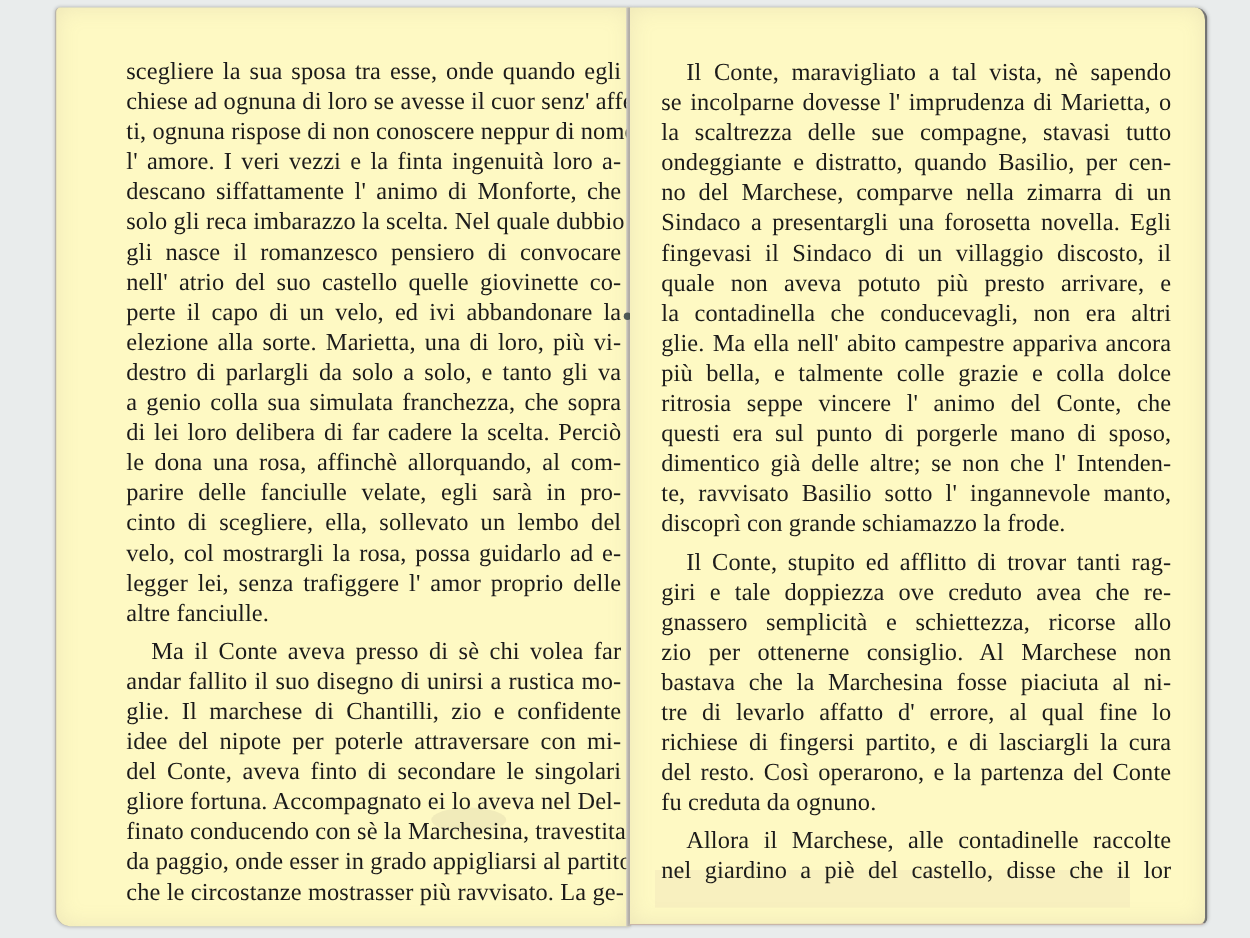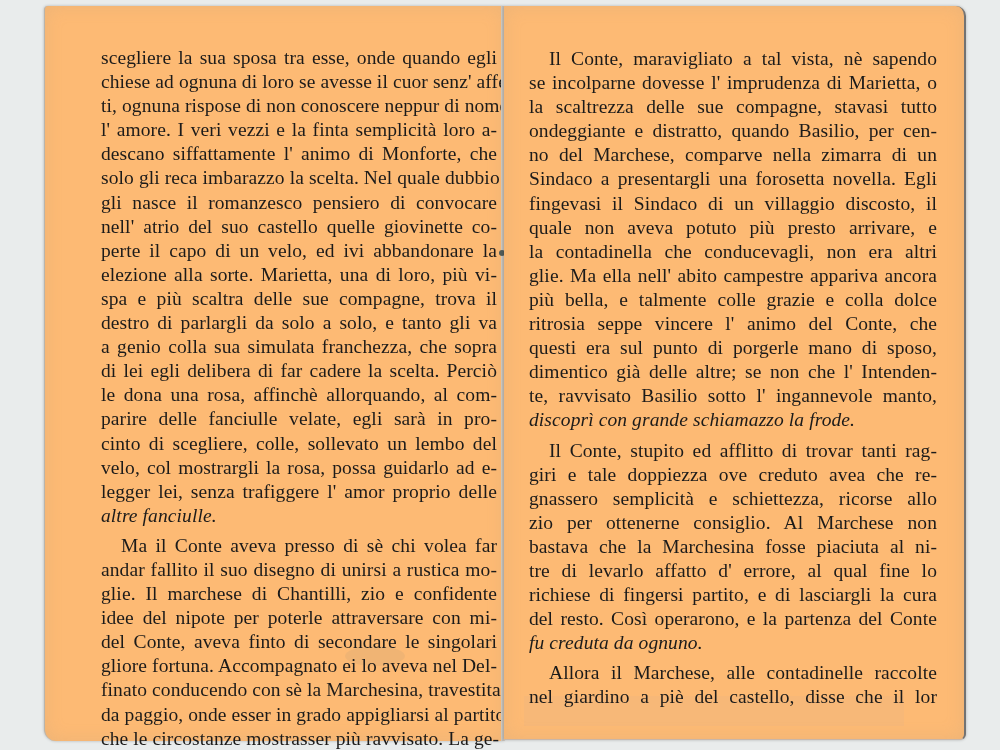--- a/index.html
+++ b/index.html
@@ -7,21 +7,21 @@
     width: 1000px; height: 750px; overflow: hidden;
     background: #e9ecec;
     position: relative;
     font-family: "DejaVu Serif", "Liberation Serif", serif;
   }
   .spread {
     position: absolute; left: 0; top: 0; width: 1000px; height: 750px;
   }
   .page {
     position: absolute;
-    background: #fdba74;
+    background: #fef9c3;
     box-shadow: 0 0 3px rgba(0,0,0,0.25), inset 0 0 18px rgba(160,150,135,0.18);
   }
   .page.left {
     left: 44px; top: 6px; width: 459px; height: 735px;
     border-radius: 4px 0 0 12px;
     border-left: 1px solid #b9b4ab;
   }
   .page.right {
     left: 504px; top: 6px; width: 460px; height: 733px;
     border-radius: 0 10px 6px 0;
@@ -47,51 +47,50 @@
   .left .text { left: 56px; top: 40px; width: 396px; }
   .right .text { left: 25px; top: 41px; width: 408px; }
   .line {
     display: block;
     white-space: nowrap;
     text-align: justify;
     text-align-last: justify;
     height: 24.1px;
   }
   .line.indent { padding-left: 20px; }
-  .line.last { text-align-last: left; font-style: italic; }
+  .line.last { text-align-last: left; }
   .gap { height: 6px; display: block; }
   .stain {
     position: absolute; border-radius: 50%;
     background: rgba(150,140,120,0.12);
   }
 </style>
 </head>
 <body>
 
 <div class="spread">
   <div class="page left">
     <div class="stain" style="left:300px;top:640px;width:60px;height:20px;"></div>
     <div class="text" id="left-text">
         <span class="line">scegliere la sua sposa tra esse, onde quando egli</span>
         <span class="line">chiese ad ognuna di loro se avesse il cuor senz' affet-</span>
         <span class="line">ti, ognuna rispose di non conoscere neppur di nome</span>
-        <span class="line">l' amore. I veri vezzi e la finta semplicità loro a-</span>
+        <span class="line">l' amore. I veri vezzi e la finta ingenuità loro a-</span>
         <span class="line">descano siffattamente l' animo di Monforte, che</span>
         <span class="line">solo gli reca imbarazzo la scelta. Nel quale dubbio</span>
         <span class="line">gli nasce il romanzesco pensiero di convocare</span>
         <span class="line">nell' atrio del suo castello quelle giovinette co-</span>
         <span class="line">perte il capo di un velo, ed ivi abbandonare la</span>
         <span class="line">elezione alla sorte. Marietta, una di loro, più vi-</span>
-        <span class="line">spa e più scaltra delle sue compagne, trova il</span>
         <span class="line">destro di parlargli da solo a solo, e tanto gli va</span>
         <span class="line">a genio colla sua simulata franchezza, che sopra</span>
-        <span class="line">di lei egli delibera di far cadere la scelta. Perciò</span>
+        <span class="line">di lei loro delibera di far cadere la scelta. Perciò</span>
         <span class="line">le dona una rosa, affinchè allorquando, al com-</span>
         <span class="line">parire delle fanciulle velate, egli sarà in pro-</span>
-        <span class="line">cinto di scegliere, colle, sollevato un lembo del</span>
+        <span class="line">cinto di scegliere, ella, sollevato un lembo del</span>
         <span class="line">velo, col mostrargli la rosa, possa guidarlo ad e-</span>
         <span class="line">legger lei, senza trafiggere l' amor proprio delle</span>
         <span class="line last">altre fanciulle.</span>
         <span class="gap"></span>
         <span class="line indent">Ma il Conte aveva presso di sè chi volea far</span>
         <span class="line">andar fallito il suo disegno di unirsi a rustica mo-</span>
         <span class="line">glie. Il marchese di Chantilli, zio e confidente</span>
         <span class="line">idee del nipote per poterle attraversare con mi-</span>
         <span class="line">del Conte, aveva finto di secondare le singolari</span>
         <span class="line">gliore fortuna. Accompagnato ei lo aveva nel Del-</span>

